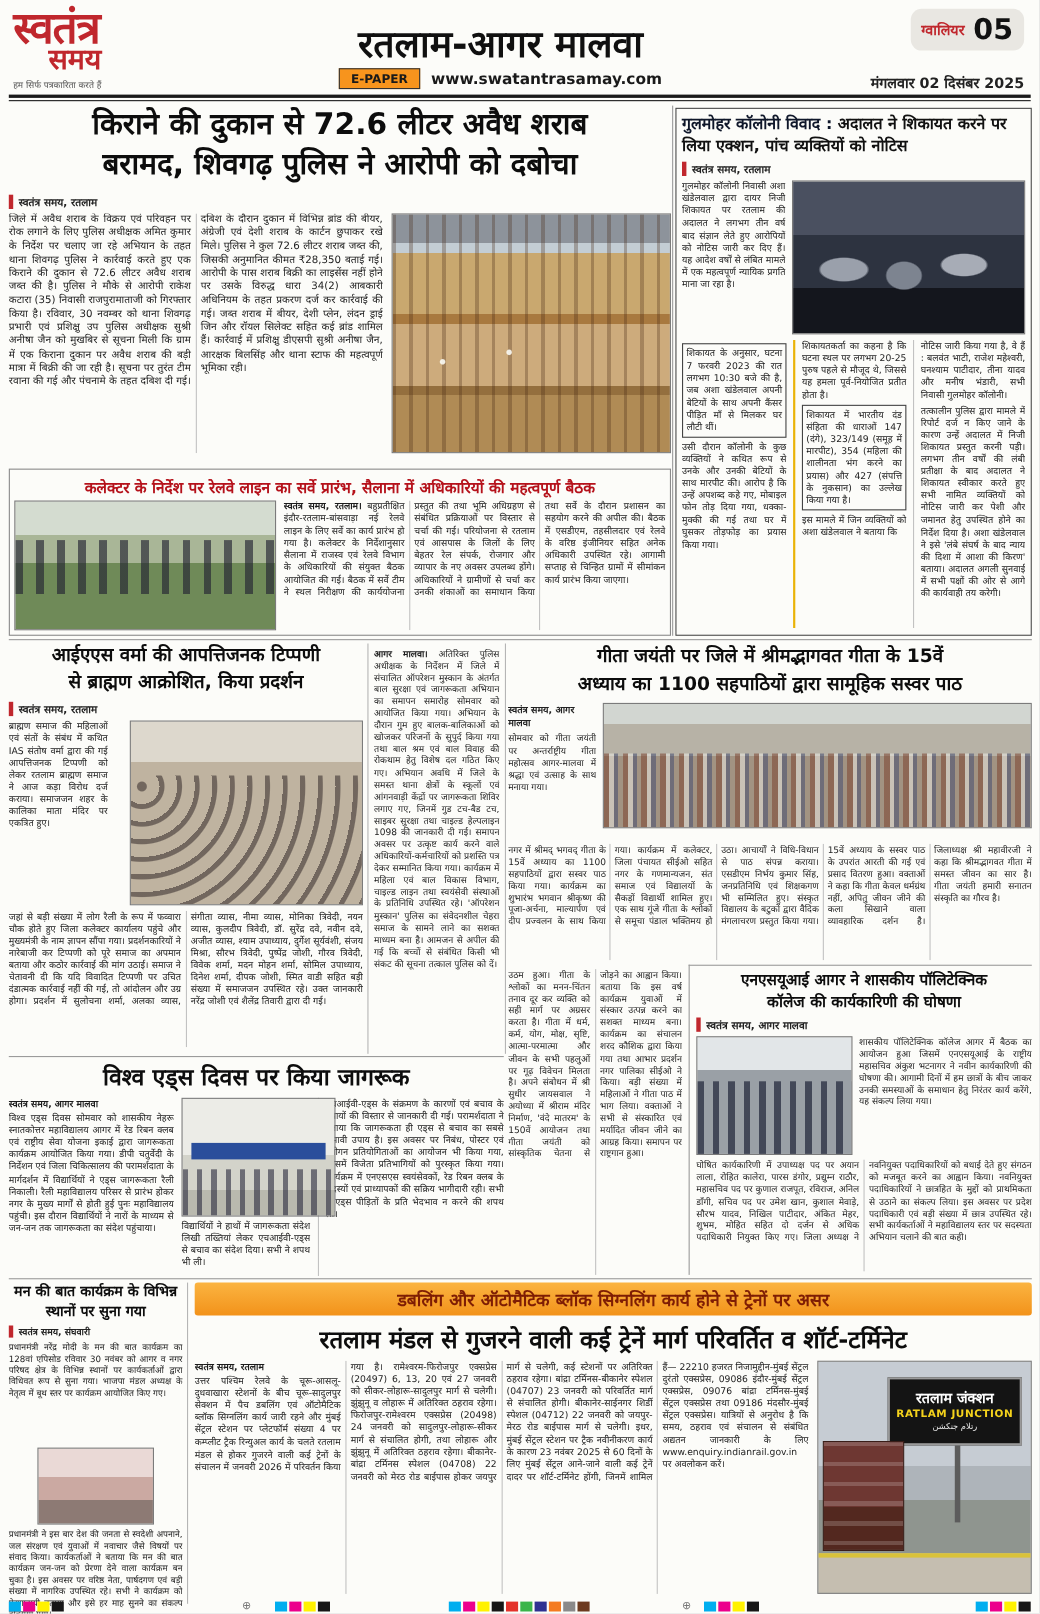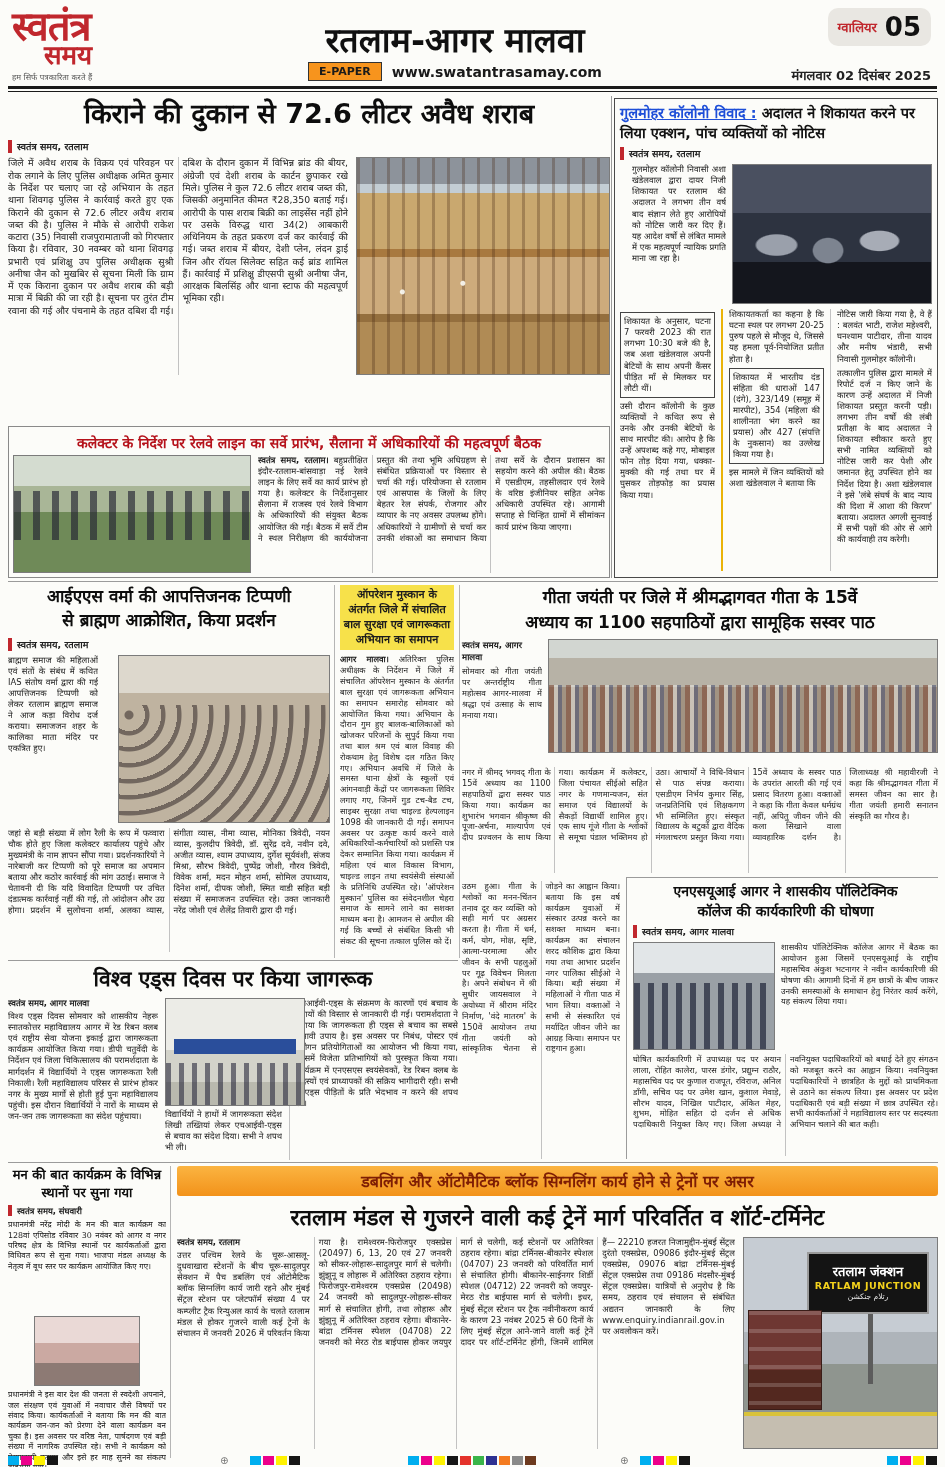--- a/index.html
+++ b/index.html
@@ -75,21 +75,21 @@
   .sign-hi { color:#ffffff; font-weight:bold; font-size:13px; line-height:1.1; }
   .sign-en { color:#f4d21c; font-weight:bold; font-size:9.5px; letter-spacing:.5px; }
   .sign-ur { color:#e7e7e7; font-size:7.5px; }
   .sign-pole { position:absolute; top:76px; right:64px; width:5px; height:70px; background:#5c5c5c; }
   .train-body { position:absolute; left:4px; bottom:38px; width:74px; height:100px;
       background: repeating-linear-gradient(180deg, rgba(255,255,255,.18) 0 4px, transparent 4px 18px), linear-gradient(180deg,#6e3732 0 60%, #53281f 60% 100%);
       border:1px solid #3a1d18; }
   .platform { position:absolute; left:0; right:0; bottom:0; height:36px; background:#c5beb0; border-top:4px solid #d9c23a; }
 
   
-  .gm-kicker { color:#1d4ed8;text-decoration:underline; }
+  .gm-kicker { color:#0f172a; }
   .rw-headline { color:#b5121b; font-weight:bold; font-size:14px; text-align:center; white-space:nowrap; padding:4px 0 3px; }
   .op-headline { background:#f7e14a; color:#1c1c1c; font-weight:bold; font-size:11px; line-height:1.35; text-align:center; padding:3px 2px; }
   .tr-banner { background:linear-gradient(180deg,#fbb441,#f2921a); color:#7e1d04; font-weight:bold; font-size:16px;
       display:flex; align-items:center; justify-content:center; height:30px; border-radius:3px; }
   .pm { width:11px; height:9px; }
   .pm-group { display:flex; gap:2px; }
   .reg-mark { color:#777; font-size:10px; line-height:1; }
 </style>
 </head>
 <body>
@@ -110,35 +110,36 @@
     <div class="abs city-box" style="right:14px; top:8px;">
       <span class="city">ग्वालियर</span>
       <span class="page-number">05</span>
     </div>
     <div class="abs date-line" style="right:14px; top:66px;">मंगलवार 02 दिसंबर 2025</div>
     <div class="abs mast-rule" style="left:8px; right:8px; top:86px;"></div>
   </header>
 
   <section class="abs" style="left:8px; top:96px; width:602px; height:326px;">
     <div class="hl" style="font-size:27px; line-height:1.35;">किराने की दुकान से 72.6 लीटर अवैध शराब</div>
+    <div class="hl" style="font-size:27px; line-height:1.35;">बरामद, शिवगढ़ पुलिस ने आरोपी को दबोचा</div>
     <div class="byline" style="margin:8px 0 4px;">स्वतंत्र समय, रतलाम</div>
     <div style="display:flex; gap:8px;">
       <div class="btxt cols2" style="width:340px; height:218px;">जिले में अवैध शराब के विक्रय एवं परिवहन पर रोक लगाने के लिए पुलिस अधीक्षक अमित कुमार के निर्देश पर चलाए जा रहे अभियान के तहत थाना शिवगढ़ पुलिस ने कार्रवाई करते हुए एक किराने की दुकान से 72.6 लीटर अवैध शराब जब्त की है। पुलिस ने मौके से आरोपी राकेश कटारा (35) निवासी राजपुरामाताजी को गिरफ्तार किया है। रविवार, 30 नवम्बर को थाना शिवगढ़ प्रभारी एवं प्रशिक्षु उप पुलिस अधीक्षक सुश्री अनीषा जैन को मुखबिर से सूचना मिली कि ग्राम में एक किराना दुकान पर अवैध शराब की बड़ी मात्रा में बिक्री की जा रही है। सूचना पर तुरंत टीम रवाना की गई और पंचनामे के तहत दबिश दी गई। दबिश के दौरान दुकान में विभिन्न ब्रांड की बीयर, अंग्रेजी एवं देशी शराब के कार्टन छुपाकर रखे मिले। पुलिस ने कुल 72.6 लीटर शराब जब्त की, जिसकी अनुमानित कीमत ₹28,350 बताई गई। आरोपी के पास शराब बिक्री का लाइसेंस नहीं होने पर उसके विरुद्ध धारा 34(2) आबकारी अधिनियम के तहत प्रकरण दर्ज कर कार्रवाई की गई। जब्त शराब में बीयर, देशी प्लेन, लंदन ड्राई जिन और रॉयल सिलेक्ट सहित कई ब्रांड शामिल हैं। कार्रवाई में प्रशिक्षु डीएसपी सुश्री अनीषा जैन, आरक्षक बिलसिंह और थाना स्टाफ की महत्वपूर्ण भूमिका रही।</div>
       <div class="photo liquor-photo" style="width:254px; height:218px;"></div>
     </div>
   </section>
 
   <div class="abs vrule" style="left:611px; top:96px; height:482px;"></div>
 
   <section class="abs" style="left:614px; top:98px; width:324px; height:480px; border:1px solid #4a4a4a; padding:5px;">
     <div style="font-size:14.5px; font-weight:bold; line-height:1.35; text-align:left;">
       <span class="gm-kicker">गुलमोहर कॉलोनी विवाद :</span><span> अदालत ने शिकायत करने पर लिया एक्शन, पांच व्यक्तियों को नोटिस</span>
     </div>
     <div class="byline" style="margin:4px 0;">स्वतंत्र समय, रतलाम</div>
-    <div style="display:flex; gap:6px;margin-left:12px;">
+    <div style="display:flex; gap:6px;">
       <div class="btxt small" style="width:94px; height:140px;">गुलमोहर कॉलोनी निवासी अशा खंडेलवाल द्वारा दायर निजी शिकायत पर रतलाम की अदालत ने लगभग तीन वर्ष बाद संज्ञान लेते हुए आरोपियों को नोटिस जारी कर दिए हैं। यह आदेश वर्षों से लंबित मामले में एक महत्वपूर्ण न्यायिक प्रगति माना जा रहा है।</div>
       <div class="photo gm-photo" style="flex:1; height:140px;"></div>
     </div>
     <div style="display:flex; gap:6px; margin-top:5px; height:262px; overflow:hidden;">
       <div style="flex:1;">
         <div class="inset-box btxt">शिकायत के अनुसार, घटना 7 फरवरी 2023 की रात लगभग 10:30 बजे की है, जब अशा खंडेलवाल अपनी बेटियों के साथ अपनी कैंसर पीड़ित माँ से मिलकर घर लौटी थीं।</div>
         <div class="btxt small">उसी दौरान कॉलोनी के कुछ व्यक्तियों ने कथित रूप से उनके और उनकी बेटियों के साथ मारपीट की। आरोप है कि उन्हें अपशब्द कहे गए, मोबाइल फोन तोड़ दिया गया, धक्का-मुक्की की गई तथा घर में घुसकर तोड़फोड़ का प्रयास किया गया।</div>
       </div>
       <div style="flex:1; border-left:2px solid #eab308; padding-left:6px;">
         <div class="btxt small">शिकायतकर्ता का कहना है कि घटना स्थल पर लगभग 20-25 पुरुष पहले से मौजूद थे, जिससे यह हमला पूर्व-नियोजित प्रतीत होता है।</div>
@@ -170,21 +171,20 @@
     <div class="hl" style="font-size:17px; line-height:1.4;">से ब्राह्मण आक्रोशित, किया प्रदर्शन</div>
     <div class="byline" style="margin:5px 0 4px;">स्वतंत्र समय, रतलाम</div>
     <div style="display:flex; gap:20px;">
       <div class="btxt small" style="width:90px; height:168px;">ब्राह्मण समाज की महिलाओं एवं संतों के संबंध में कथित IAS संतोष वर्मा द्वारा की गई आपत्तिजनक टिप्पणी को लेकर रतलाम ब्राह्मण समाज ने आज कड़ा विरोध दर्ज कराया। समाजजन शहर के कालिका माता मंदिर पर एकत्रित हुए।</div>
       <div class="photo ias-photo" style="flex:1; height:168px;"></div>
     </div>
     <div class="btxt small cols2" style="margin-top:5px; height:124px;">जहां से बड़ी संख्या में लोग रैली के रूप में फव्वारा चौक होते हुए जिला कलेक्टर कार्यालय पहुंचे और मुख्यमंत्री के नाम ज्ञापन सौंपा गया। प्रदर्शनकारियों ने नारेबाजी कर टिप्पणी को पूरे समाज का अपमान बताया और कठोर कार्रवाई की मांग उठाई। समाज ने चेतावनी दी कि यदि विवादित टिप्पणी पर उचित दंडात्मक कार्रवाई नहीं की गई, तो आंदोलन और उग्र होगा। प्रदर्शन में सुलोचना शर्मा, अलका व्यास, संगीता व्यास, नीमा व्यास, मोनिका त्रिवेदी, नयन व्यास, कुलदीप त्रिवेदी, डॉ. सुरेंद्र दवे, नवीन दवे, अजीत व्यास, श्याम उपाध्याय, दुर्गेश सूर्यवंशी, संजय मिश्रा, सौरभ त्रिवेदी, पुष्पेंद्र जोशी, गौरव त्रिवेदी, विवेक शर्मा, मदन मोहन शर्मा, सोमिल उपाध्याय, दिनेश शर्मा, दीपक जोशी, स्मित वाडी सहित बड़ी संख्या में समाजजन उपस्थित रहे। उक्त जानकारी नरेंद्र जोशी एवं शैलेंद्र तिवारी द्वारा दी गई।</div>
   </section>
 
   <section class="abs" style="left:334px; top:585px; width:126px; height:373px; border-left:1px solid #b5b5b5; border-right:1px solid #b5b5b5; padding:0 5px;">
-    <div class="op-headline">ऑपरेशन मुस्कान के अंतर्गत जिले में संचालित बाल सुरक्षा एवं जागरूकता अभियान का समापन</div>
     <div class="btxt" style="font-size:8.2px; margin-top:4px; height:300px;">
       <span class="inline-byline" style="display:inline;">आगर मालवा।</span>
       <span>अतिरिक्त पुलिस अधीक्षक के निर्देशन में जिले में संचालित ऑपरेशन मुस्कान के अंतर्गत बाल सुरक्षा एवं जागरूकता अभियान का समापन समारोह सोमवार को आयोजित किया गया। अभियान के दौरान गुम हुए बालक-बालिकाओं को खोजकर परिजनों के सुपुर्द किया गया तथा बाल श्रम एवं बाल विवाह की रोकथाम हेतु विशेष दल गठित किए गए। अभियान अवधि में जिले के समस्त थाना क्षेत्रों के स्कूलों एवं आंगनवाड़ी केंद्रों पर जागरूकता शिविर लगाए गए, जिनमें गुड टच-बैड टच, साइबर सुरक्षा तथा चाइल्ड हेल्पलाइन 1098 की जानकारी दी गई। समापन अवसर पर उत्कृष्ट कार्य करने वाले अधिकारियों-कर्मचारियों को प्रशस्ति पत्र देकर सम्मानित किया गया। कार्यक्रम में महिला एवं बाल विकास विभाग, चाइल्ड लाइन तथा स्वयंसेवी संस्थाओं के प्रतिनिधि उपस्थित रहे। 'ऑपरेशन मुस्कान' पुलिस का संवेदनशील चेहरा समाज के सामने लाने का सशक्त माध्यम बना है। आमजन से अपील की गई कि बच्चों से संबंधित किसी भी संकट की सूचना तत्काल पुलिस को दें।</span>
     </div>
   </section>
 
   <section class="abs" style="left:462px; top:585px; width:476px; height:575px;">
     <div class="hl" style="font-size:17px; line-height:1.45;">गीता जयंती पर जिले में श्रीमद्भागवत गीता के 15वें</div>
     <div class="hl" style="font-size:17px; line-height:1.45;">अध्याय का 1100 सहपाठियों द्वारा सामूहिक सस्वर पाठ</div>
     <div style="display:flex; gap:6px; margin-top:5px;">

